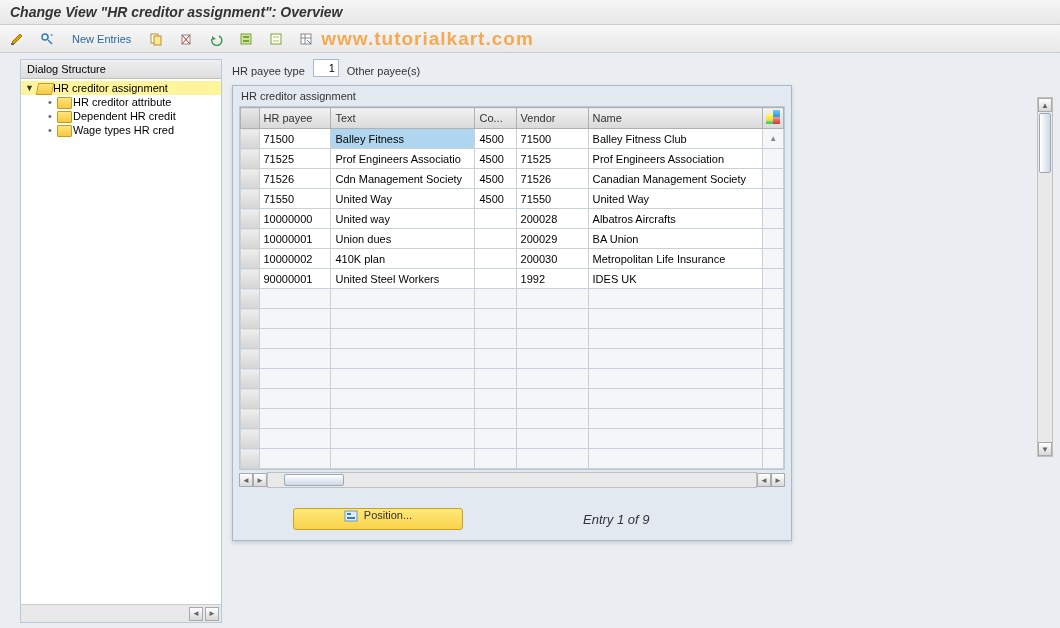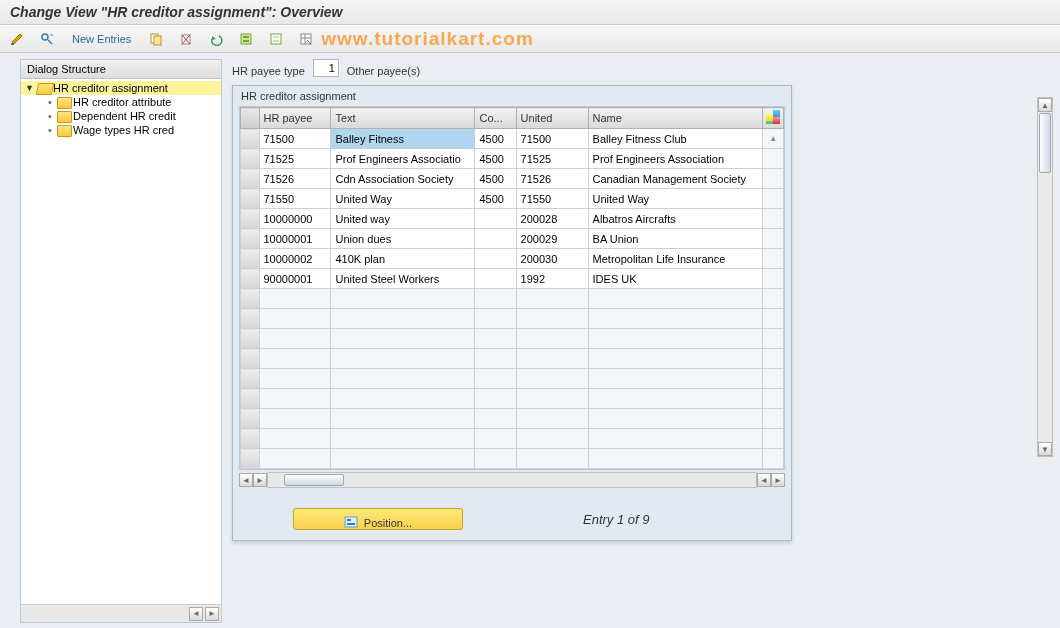--- a/index.html
+++ b/index.html
@@ -213,21 +213,21 @@
       background:linear-gradient(#fff,#cfd8e3);
       border:1px solid #9aaabb;
       border-radius:2px;
     }
     .footer-row {
       display:flex; align-items:center;
       padding: 14px 0 10px 60px;
       gap: 120px;
     }
     .position-btn {
-      display:flex; align-items:flex-end; justify-content:center;
+      display:flex; align-items:flex-start; justify-content:center;
       width:170px; height:22px;
       background: linear-gradient(#ffe97a,#f9d24a);
       border:1px solid #c5a22a;
       border-radius:3px;
       font-size:11px;
       color:#333; cursor:pointer;
       gap:6px;
     }
     .entry-text { font-size:13px; color:#333;font-style:italic; }
     .icon-box {
@@ -358,21 +358,21 @@
               <col style="width:70px">
               <col style="width:170px">
               <col style="width:20px">
           </colgroup>
           <thead>
             <tr>
               <th class="corner"></th>
               <th>HR payee</th>
               <th>Text</th>
               <th>Co...</th>
-              <th>United</th>
+              <th>Vendor</th>
               <th>Name</th>
               <th class="last"><span class="config-icon"></span></th>
             </tr>
           </thead>
           <tbody id="tbody">
               <tr>
                 <td class="rowhdr"></td>
                 <td>71500</td>
                 <td class="cell-selected">Balley Fitness</td>
                 <td>4500</td>
@@ -385,21 +385,21 @@
                 <td>71525</td>
                 <td>Prof Engineers Associatio</td>
                 <td>4500</td>
                 <td>71525</td>
                 <td>Prof  Engineers Association</td>
                 <td class="empty"></td>
               </tr>
               <tr>
                 <td class="rowhdr"></td>
                 <td>71526</td>
-                <td>Cdn Association Society</td>
+                <td>Cdn Management Society</td>
                 <td>4500</td>
                 <td>71526</td>
                 <td>Canadian Management Society</td>
                 <td class="empty"></td>
               </tr>
               <tr>
                 <td class="rowhdr"></td>
                 <td>71550</td>
                 <td>United Way</td>
                 <td>4500</td>

